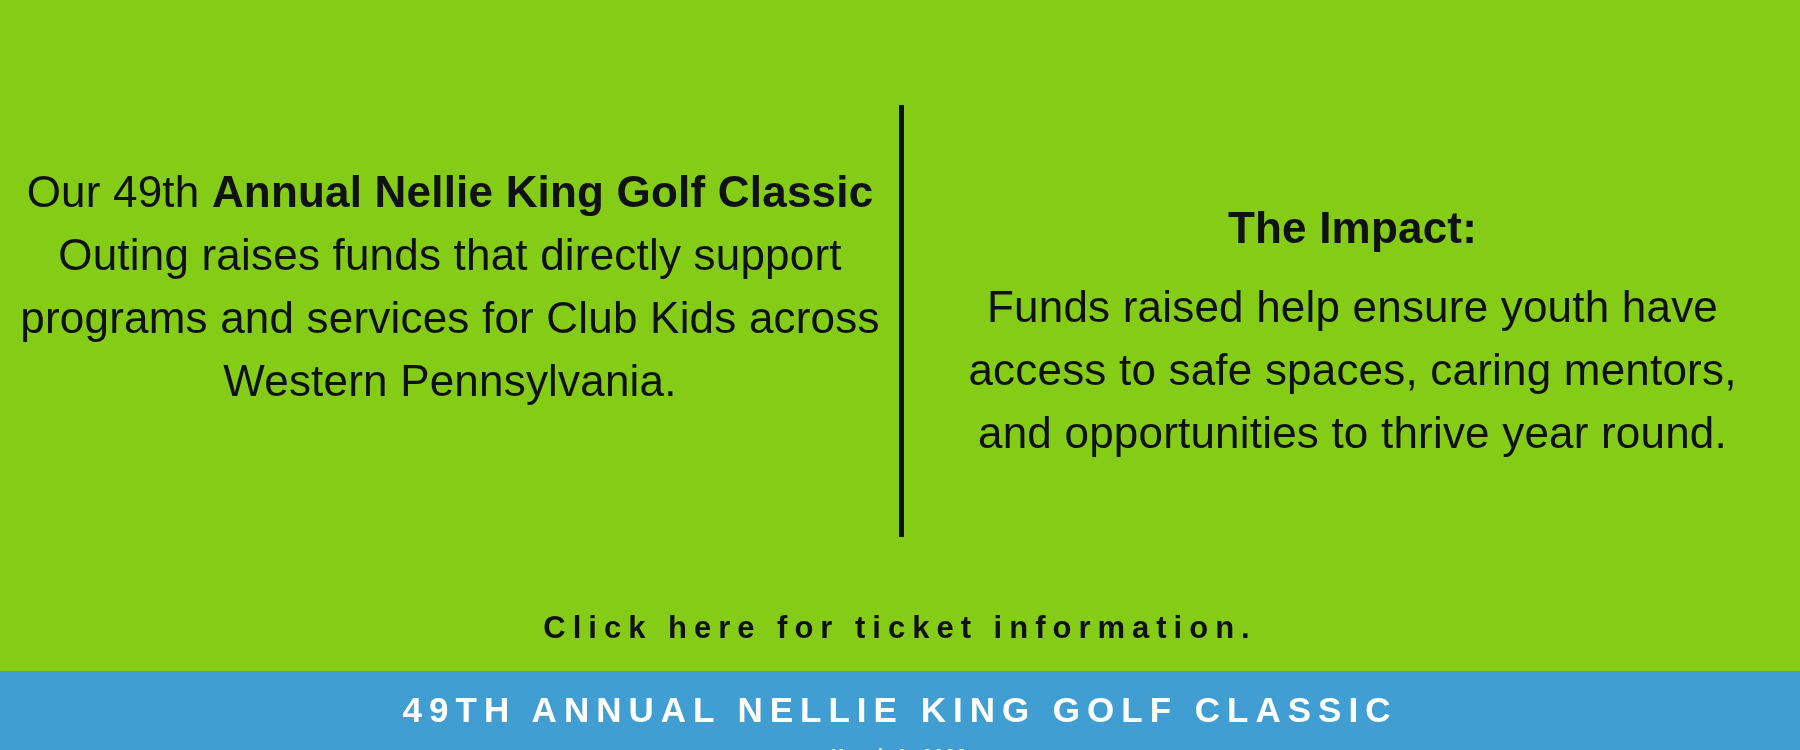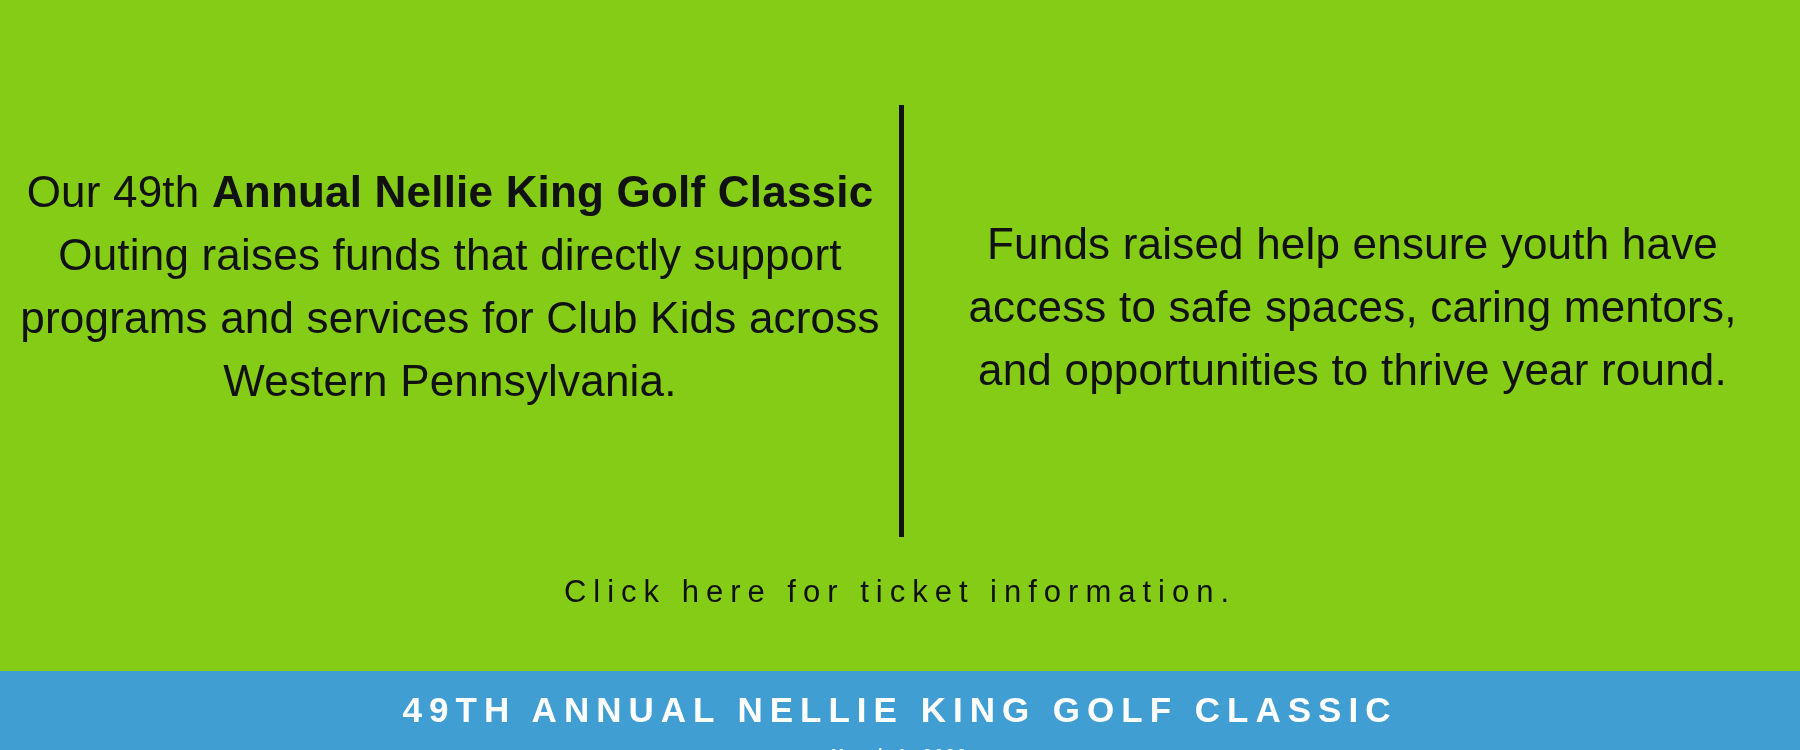--- a/index.html
+++ b/index.html
@@ -72,21 +72,22 @@
     text-align: center;
   }
   .ticket-link {
     display: inline-block;
     font-size: 31px;
     line-height: 40px;
     letter-spacing: 7px;
     color: #111111;
     text-decoration: none;
     cursor: pointer;
-    font-weight: 400;
+    font-weight: 700;
+    margin-top: 36px;
   }
 
   
   .event-banner {
     position: absolute;
     left: 0;
     top: 643px;
     width: 1800px;
     height: 107px;
     background: #419ED3;
@@ -116,20 +117,21 @@
 
 <div class="page">
 
   <div class="left-paragraph">
     <span class="seg-regular">Our 49th </span><span class="seg-bold">Annual Nellie King Golf Classic</span><span class="seg-regular"> Outing raises funds that directly support programs and services for Club Kids across Western Pennsylvania.</span>
   </div>
 
   <div class="vertical-divider"></div>
 
   <div class="right-column">
+    <p class="impact-heading">The Impact:</p>
     <p class="impact-text">Funds raised help ensure youth have access to safe spaces, caring mentors, and opportunities to thrive year round.</p>
   </div>
 
   <div class="ticket-link-row">
     <a class="ticket-link">Click here for ticket information.</a>
   </div>
 
   <div class="event-banner">
     <p class="banner-title">49TH ANNUAL NELLIE KING GOLF CLASSIC</p>
     <p class="banner-date">March 1, 2026</p>

